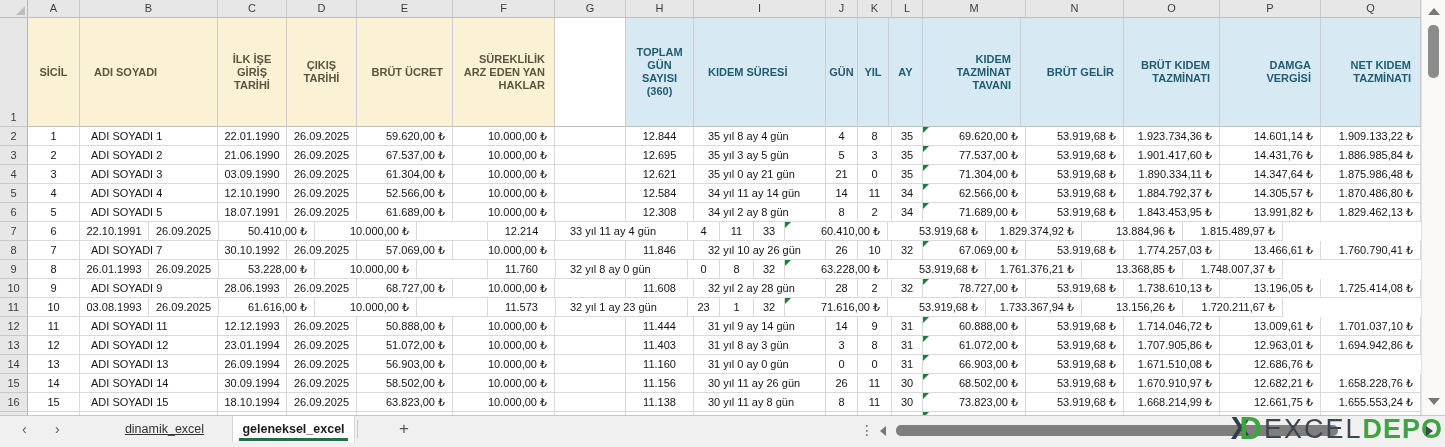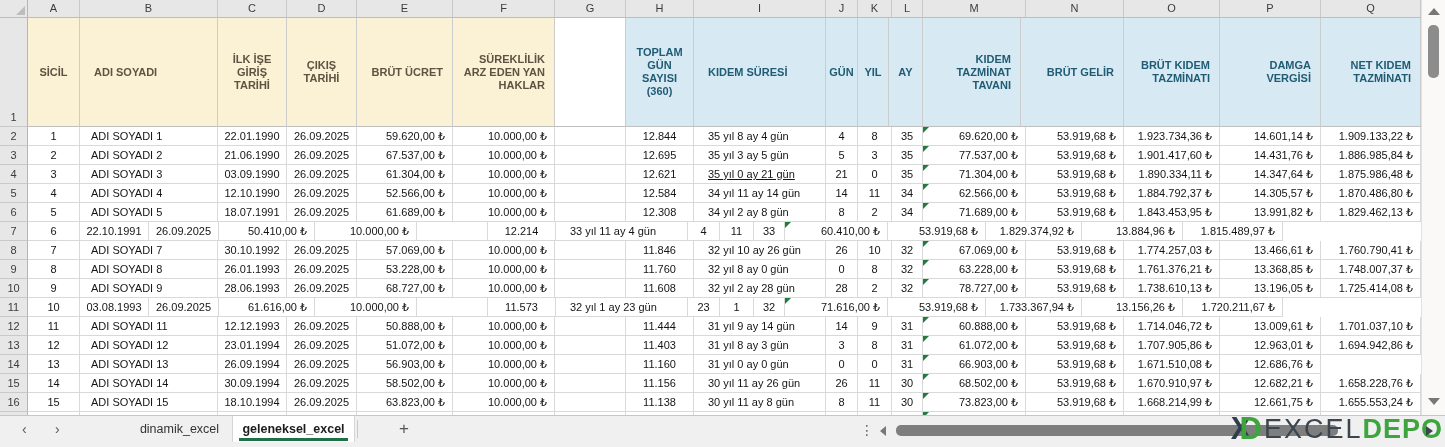--- a/index.html
+++ b/index.html
@@ -54,21 +54,21 @@
              border-left:6px solid transparent; border-right:6px solid transparent; border-top:7px solid #777; }
 
   
   .tabbar { position:absolute; left:0; top:415px; width:1445px; height:32px; background:#F0F0F0;
             border-top:1px solid #C6C6C6; }
   .tab-nav { position:absolute; top:0; height:26px; display:flex; align-items:center;
              font-size:14px; color:#5A5A5A; }
   .nav-prev { left:22px; } .nav-next { left:55px; }
   .tab { position:absolute; top:0; height:26px; display:flex; align-items:center; justify-content:center;
          font-size:12.5px; color:#333; }
-  .tab.inactive { left:112px; width:135px; }
+  .tab.inactive { left:97px; width:135px;text-decoration:underline; }
   .tab.active { left:232px; width:123px; background:#fff; font-weight:bold; color:#1c1c1c;
                 border-left:1px solid #D5D5D5; border-right:1px solid #D5D5D5; }
   .tab.active .underline { position:absolute; left:6px; right:6px; bottom:1px; height:3px; background:#1E7145; }
   .tab-divider { position:absolute; left:357px; top:4px; height:18px; width:1px; background:#C9C9C9; }
   .add-sheet { position:absolute; left:392px; top:0; width:24px; height:26px; display:flex; align-items:center;
                justify-content:center; font-size:17px; color:#555; }
   .splitter { position:absolute; left:860px; top:2px; height:24px; display:flex; align-items:center;
               font-size:14px; color:#666; }
 
   .hscroll { position:absolute; left:874px; top:0; width:571px; height:26px; }
@@ -189,21 +189,21 @@
       <div class="grid-row" style="height: 19px;">
         <div class="rownum" style="width: 28px;">4</div>
         <div class="cell al-center" style="width: 52px;">3</div>
         <div class="cell al-left" style="width: 138px;">ADI SOYADI 3</div>
         <div class="cell al-center" style="width: 69px;">03.09.1990</div>
         <div class="cell al-center" style="width: 70px;">26.09.2025</div>
         <div class="cell al-right" style="width: 96px;">61.304,00 ₺</div>
         <div class="cell al-right" style="width: 102px;">10.000,00 ₺</div>
         <div class="cell al-center" style="width: 71px;"></div>
         <div class="cell al-center" style="width: 68px;">12.621</div>
-        <div class="cell al-left pad-left14" style="width: 132px; text-decoration: underline;">35 yıl 0 ay 21 gün</div>
+        <div class="cell al-left pad-left14" style="width: 132px;">35 yıl 0 ay 21 gün</div>
         <div class="cell al-center" style="width: 32px;">21</div>
         <div class="cell al-center" style="width: 34px;">0</div>
         <div class="cell al-center" style="width: 31px;">35</div>
         <div class="cell al-right" style="width: 103px;">71.304,00 ₺<div class="err-tri"></div></div>
         <div class="cell al-right" style="width: 98px;">53.919,68 ₺</div>
         <div class="cell al-right" style="width: 96px;">1.890.334,11 ₺</div>
         <div class="cell al-right" style="width: 101px;">14.347,64 ₺</div>
         <div class="cell al-right" style="width: 100px;">1.875.986,48 ₺</div>
       </div>
       <div class="grid-row" style="height: 19px;">
@@ -281,21 +281,20 @@
         <div class="cell al-center" style="width: 31px;">32</div>
         <div class="cell al-right" style="width: 103px;">67.069,00 ₺<div class="err-tri"></div></div>
         <div class="cell al-right" style="width: 98px;">53.919,68 ₺</div>
         <div class="cell al-right" style="width: 96px;">1.774.257,03 ₺</div>
         <div class="cell al-right" style="width: 101px;">13.466,61 ₺</div>
         <div class="cell al-right" style="width: 100px;">1.760.790,41 ₺</div>
       </div>
       <div class="grid-row" style="height: 19px;">
         <div class="rownum" style="width: 28px;">9</div>
         <div class="cell al-center" style="width: 52px;">8</div>
-        <div class="cell al-left" style="width: 138px;">ADI SOYADI 8</div>
         <div class="cell al-center" style="width: 69px;">26.01.1993</div>
         <div class="cell al-center" style="width: 70px;">26.09.2025</div>
         <div class="cell al-right" style="width: 96px;">53.228,00 ₺</div>
         <div class="cell al-right" style="width: 102px;">10.000,00 ₺</div>
         <div class="cell al-center" style="width: 71px;"></div>
         <div class="cell al-center" style="width: 68px;">11.760</div>
         <div class="cell al-left pad-left14" style="width: 132px;">32 yıl 8 ay 0 gün</div>
         <div class="cell al-center" style="width: 32px;">0</div>
         <div class="cell al-center" style="width: 34px;">8</div>
         <div class="cell al-center" style="width: 31px;">32</div>

